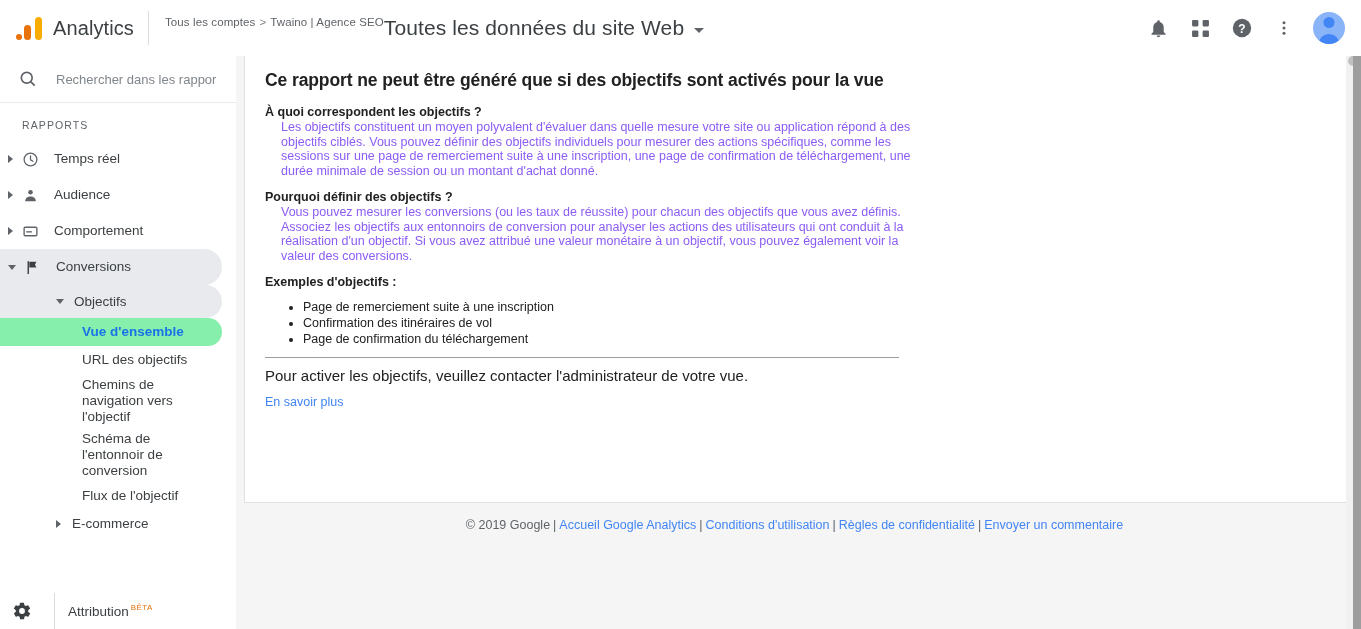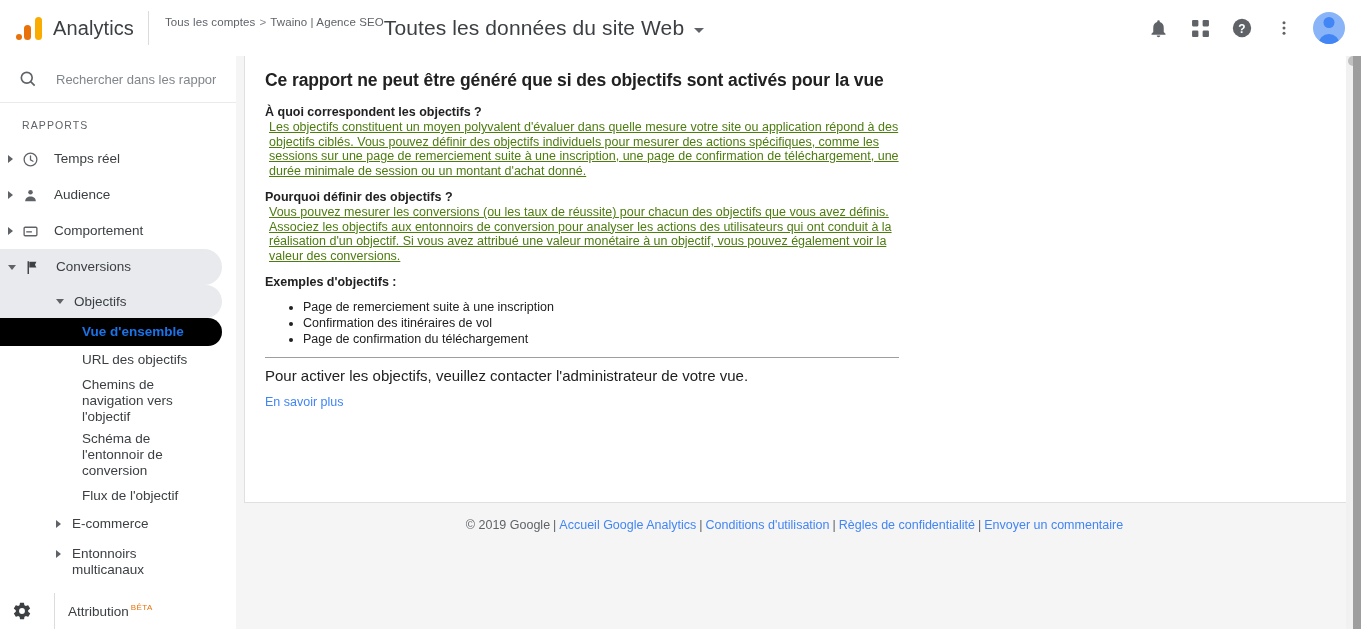--- a/index.html
+++ b/index.html
@@ -182,21 +182,21 @@
     display: flex; align-items: center;
     min-height: 28px;
     padding: 3px 10px 3px 82px;
     cursor: pointer;
     border-radius: 0 18px 18px 0;
     margin-right: 14px;
     font-size: 13.5px; color: #3c4043;
     line-height: 16px;
   }
   .nav-leaf.active {
-    background: #000000; color: #1a73e8; font-weight: bold;
+    background: #86efac; color: #1a73e8; font-weight: bold;
   }
   
   .nav-group2 {
     display: flex; align-items: flex-start;
     min-height: 30px;
     padding-left: 56px;
     cursor: pointer;
     margin-right: 14px;
   }
   .nav-group2 .arrow-right { margin-top: 10px; }
@@ -243,24 +243,23 @@
   .card-h1 {
     font-size: 17.5px; font-weight: bold;
     color: #212121; margin: 0 0 14px 0;
     letter-spacing: -.1px;
   }
   .q-head {
     font-size: 12.5px; font-weight: bold;
     color: #212121; margin: 0 0 1px 0;
   }
   .q-body {
-    font-size: 12.5px; color: #4d7c0f;
-    line-height: 1.16; margin: 0 0 12px 4px;
+    font-size: 12.5px; color: #8b5cf6;
+    line-height: 1.16; margin: 0 0 12px 16px;
     max-width: 638px;
-    text-decoration: underline;
   }
   .ex-head {
     font-size: 12.5px; font-weight: bold;
     color: #212121; margin: 0 0 10px 0;
   }
   .ex-list {
     margin: 0 0 10px 0; padding-left: 38px;
   }
   .ex-list li {
     font-size: 12.5px; color: #212121;
@@ -431,24 +430,20 @@
   <div class="nav-leaf">URL des objectifs</div>
   <div class="nav-leaf">Chemins de navigation vers l'objectif</div>
   <div class="nav-leaf">Schéma de l'entonnoir de conversion</div>
   <div class="nav-leaf">Flux de l'objectif</div>
 
   <div class="nav-group2">
     <div class="arrow-right"></div>
     <div class="nav-label">E-commerce</div>
   </div>
 
-  <div class="nav-group2">
-    <div class="arrow-right"></div>
-    <div class="nav-label" style="max-width:105px">Entonnoirs multicanaux</div>
-  </div>
 
   <div class="sidebar-bottom">
     <svg class="gear-icon" viewBox="0 0 24 24">
       <path fill="#3c4043" d="M19.4 13c.04-.32.06-.66.06-1s-.02-.68-.07-1l2.1-1.64a.5.5 0 0 0 .12-.64l-2-3.46a.5.5 0 0 0-.6-.22l-2.49 1a7.3 7.3 0 0 0-1.7-.98l-.38-2.65A.49.49 0 0 0 14 2h-4a.49.49 0 0 0-.5.42l-.38 2.65c-.6.24-1.17.57-1.7.98l-2.49-1a.5.5 0 0 0-.6.22l-2 3.46a.5.5 0 0 0 .12.64L4.6 11c-.05.32-.07.66-.07 1s.02.68.07 1l-2.1 1.64a.5.5 0 0 0-.12.64l2 3.46c.12.22.39.3.6.22l2.49-1c.52.4 1.08.73 1.7.98l.38 2.65c.4.25.25.42.5.42h4c.25 0 .46-.17.5-.42l.38-2.65c.6-.25 1.17-.58 1.7-.98l2.49 1c.22.08.49 0 .6-.22l2-3.46a.5.5 0 0 0-.12-.64L19.4 13zM12 15.5A3.5 3.5 0 1 1 12 8.5a3.5 3.5 0 0 1 0 7z"></path>
     </svg>
     <div class="vline"></div>
     <div class="attrib-label"><span>Attribution</span><span class="beta-sup">BÊTA</span></div>
   </div>
 </div>
 

